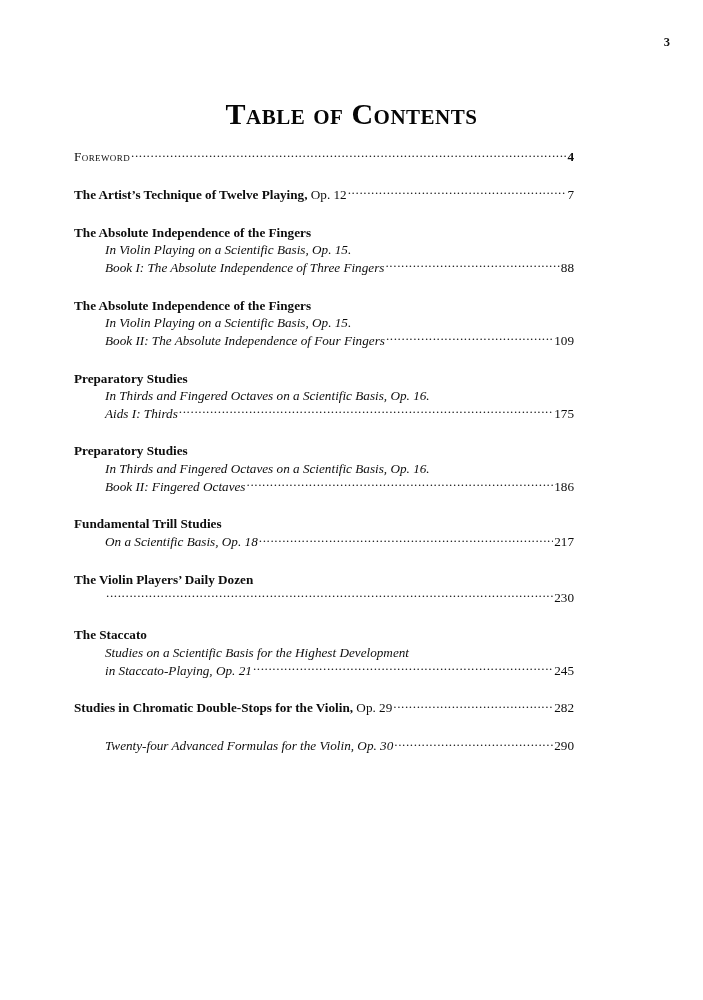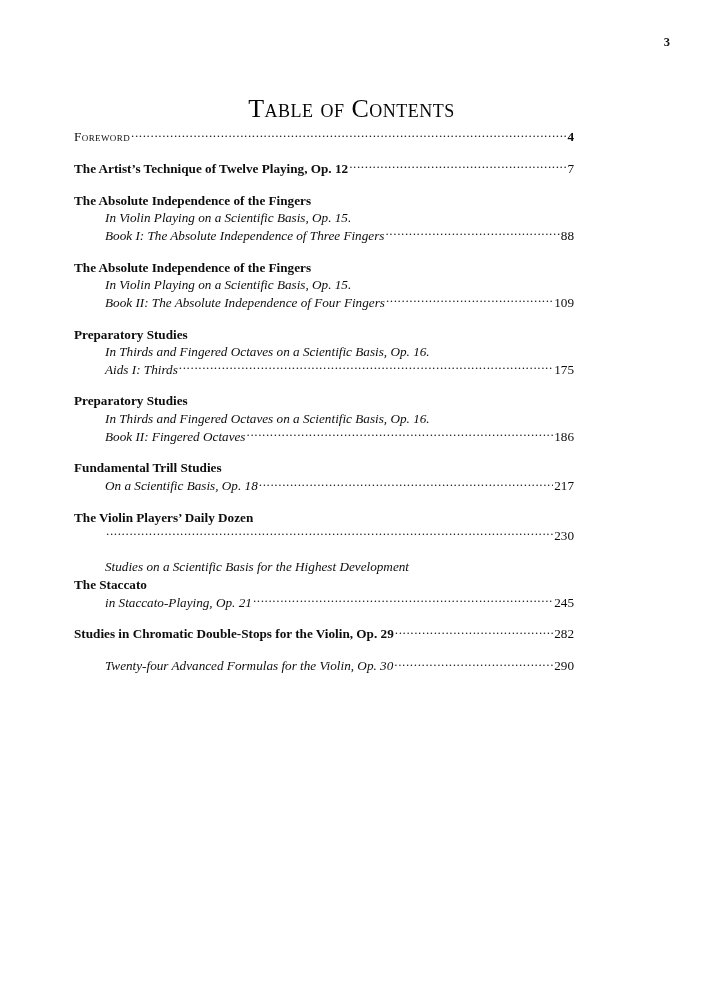--- a/index.html
+++ b/index.html
@@ -31,38 +31,39 @@
     color: #111111;
     line-height: 1;
   }
 
   .title {
     position: absolute;
     top: 78px;
     left: 0;
     right: 0;
     text-align: center;
-    font-size: 26px;
-    font-weight: 400;
+    font-size: 30px;
+    font-weight: 700;
     letter-spacing: 0.5px;
     line-height: 1.05;
     color: #060606;
     font-variant: small-caps;
     text-transform: none;
   }
 
   .toc {
     position: absolute;
     top: 128px;
     left: 74px;
     width: 500px;
   }
 
   .entry {
     margin-bottom: 14px;
+    margin-top: 20px;
   }
   .entry:last-child { margin-bottom: 0; }
 
   .line {
     display: flex;
     align-items: baseline;
     font-size: 13.2px;
     line-height: 17.6px;
     white-space: nowrap;
   }
@@ -108,21 +109,21 @@
 
   .smallcaps .txt {
     font-variant: small-caps;
     font-weight: 400;
     letter-spacing: 0.4px;
   }
   .smallcaps .pg { font-weight: 700; }
 
   
   .mixed .txt b { font-weight: 700; }
-  .mixed .txt span { font-weight: 700; }
+  .mixed .txt span { font-weight: 400; }
   .mixed .pg { font-weight: 400; }
 </style>
 </head>
 <body>
 
 <div class="page">
 
   <div class="folio">3</div>
 
   <h1 class="title">Table of Contents</h1>
@@ -207,25 +208,25 @@
       <div class="entry">
         <div class="line heading nolead">
           <span class="txt">The Violin Players’ Daily Dozen</span>
         </div>
         <div class="line sub">
           <span class="leader"></span>
           <span class="pg">230</span>
         </div>
       </div>
       <div class="entry">
+        <div class="line heading nolead">
+          <span class="txt">The Staccato</span>
+        </div>
         <div class="line sub nolead">
           <span class="txt">Studies on a Scientific Basis for the Highest Development</span>
-        </div>
-        <div class="line heading nolead">
-          <span class="txt">The Staccato</span>
         </div>
         <div class="line sub">
           <span class="txt">in Staccato-Playing, Op. 21</span>
           <span class="leader"></span>
           <span class="pg">245</span>
         </div>
       </div>
       <div class="entry">
         <div class="line mixed">
           <span class="txt"><b>Studies in Chromatic Double-Stops for the Violin,</b><span> Op. 29</span></span>

